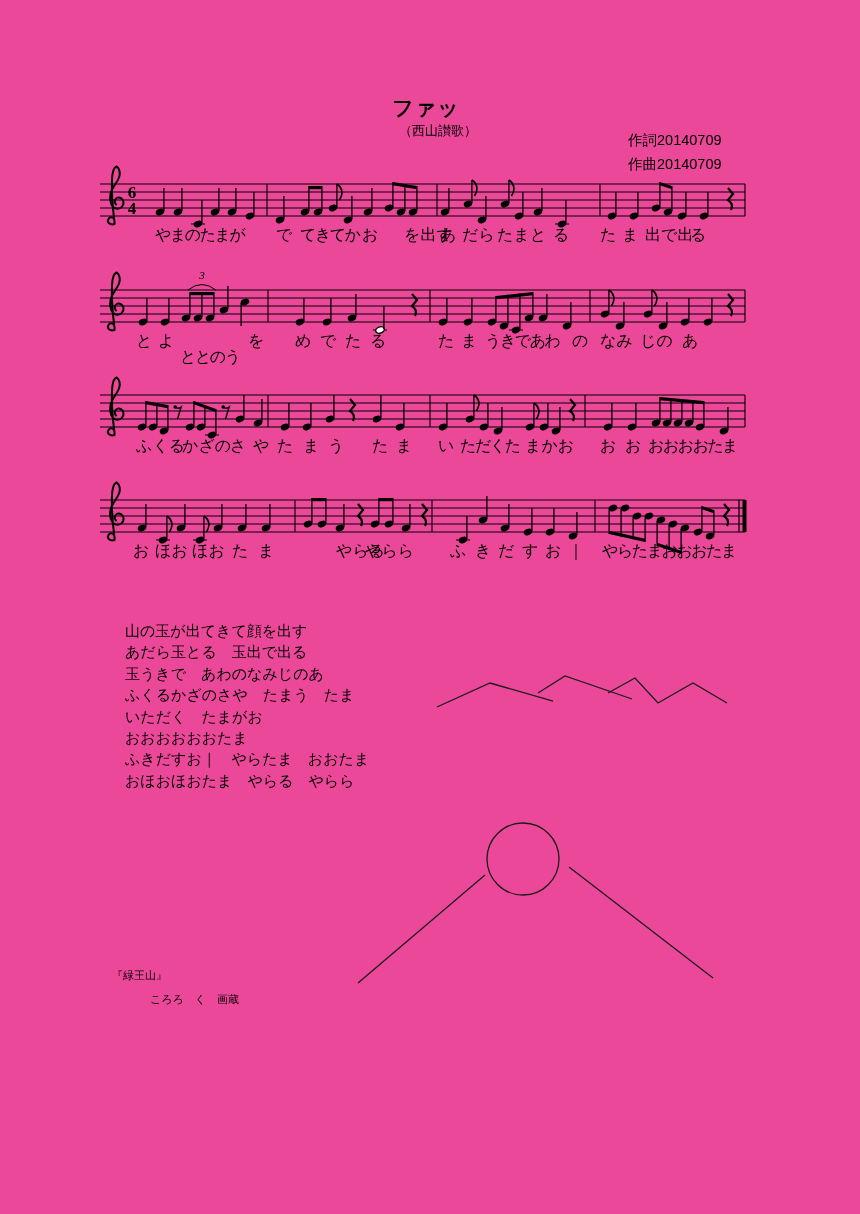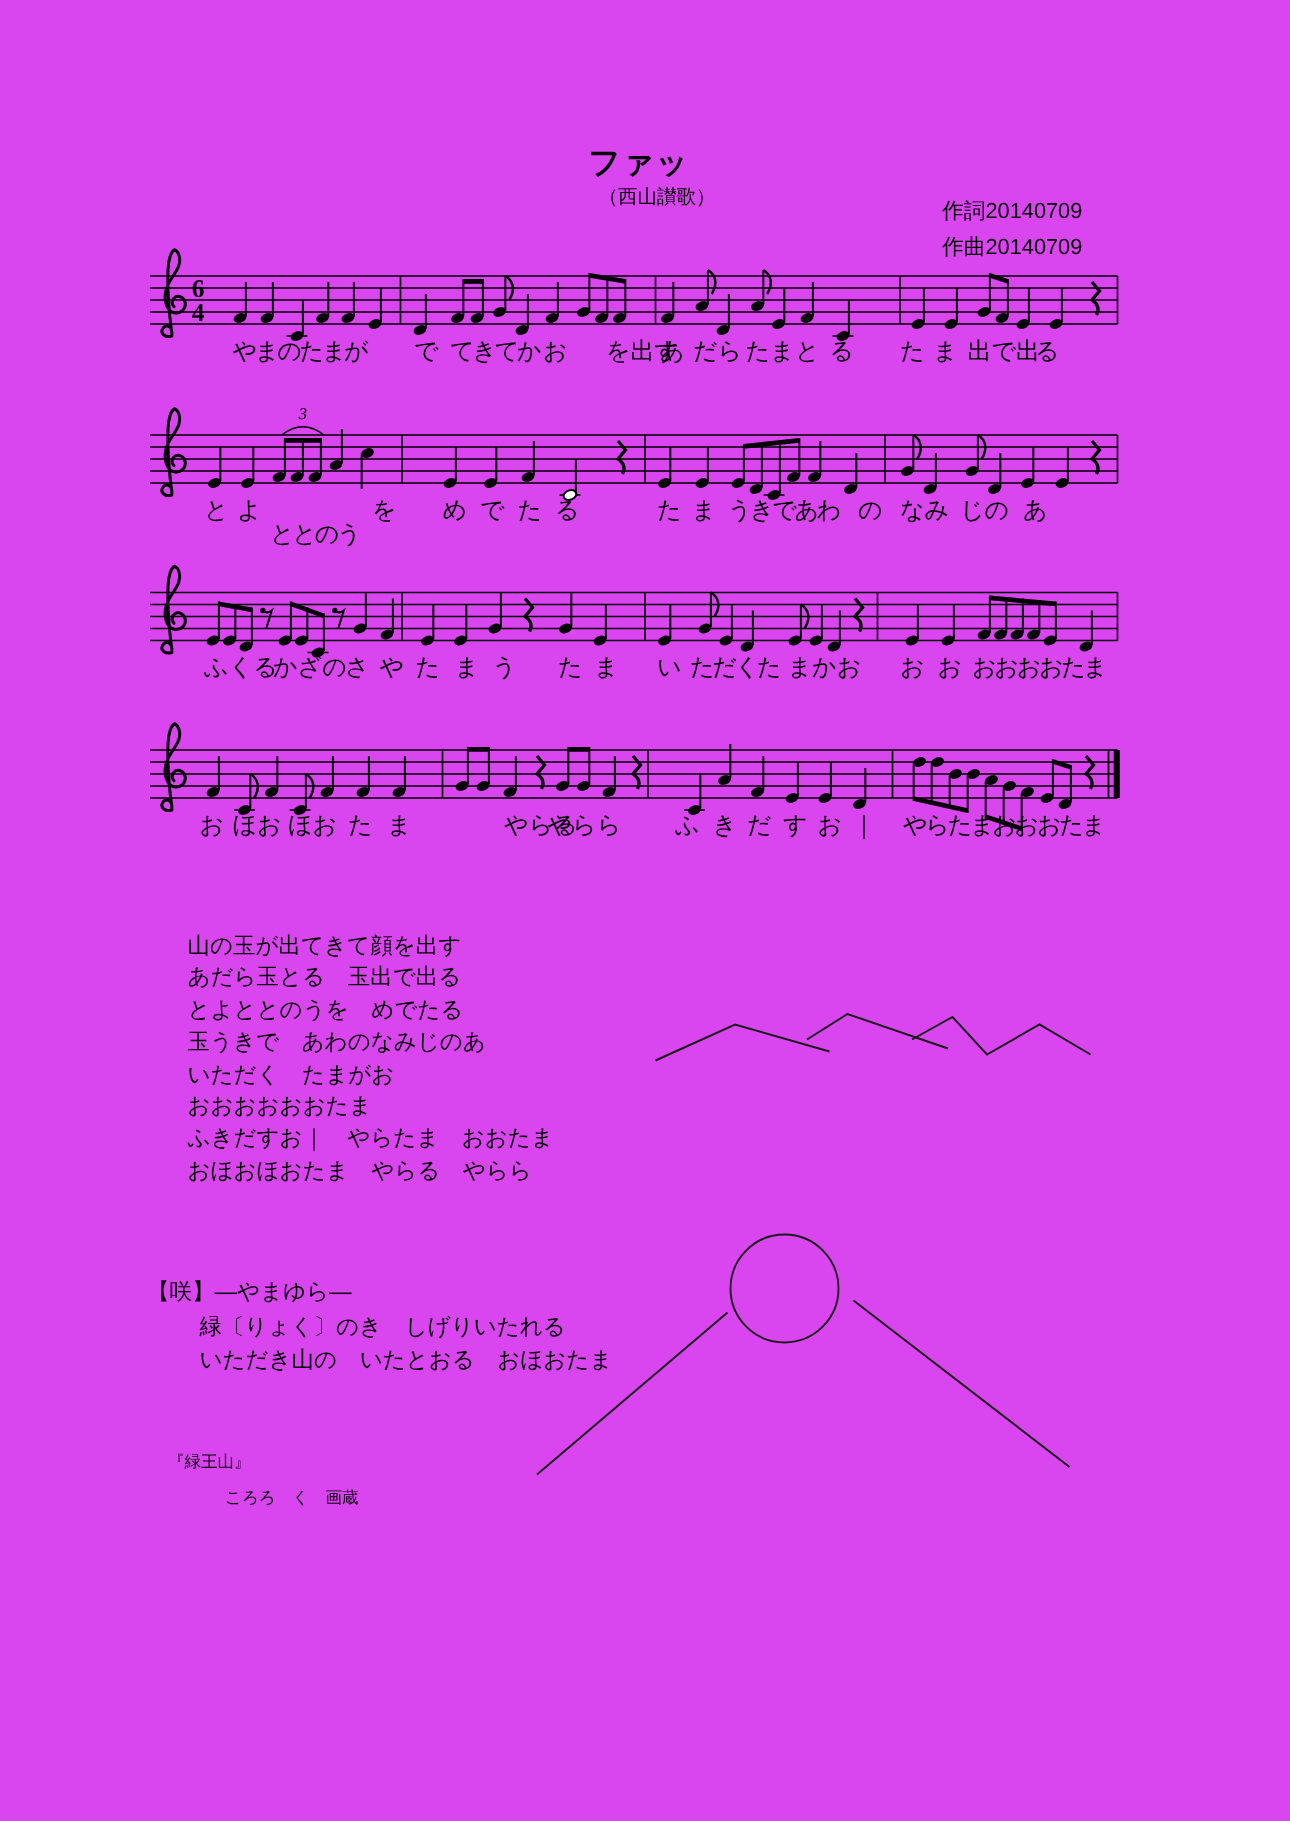--- a/index.html
+++ b/index.html
@@ -1,16 +1,16 @@
 <!DOCTYPE html>
 <html><head>
 <meta charset="utf-8">
 <style>
   html,body{margin:0;padding:0;background:#e8e8e8;}
-  .page{position:relative;width:860px;height:1214px;background:#d946ef;margin:0 auto;
+  .page{position:relative;width:860px;height:1214px;background:#ec4899;margin:0 auto;
         font-family:"Liberation Sans",sans-serif;color:#000;overflow:hidden;text-decoration:underline;}
   .title{position:absolute;left:0;top:94px;width:852px;text-align:center;
          font-size:21px;font-weight:bold;letter-spacing:1px;}
   .subtitle{position:absolute;left:0;top:122px;width:876px;text-align:center;font-size:13px;}
   .credit{position:absolute;left:628px;font-size:14.5px;}
   .c1{top:131px}.c2{top:155px}
   .system{position:absolute;left:95px;width:660px;height:80px;}
   .syll{position:absolute;font-size:16px;white-space:nowrap;line-height:18px;}
   .lyrics-block{position:absolute;left:125px;top:620px;font-size:15px;line-height:21.4px;}
   .saki{position:absolute;left:98px;top:851px;font-size:15px;line-height:22.5px;}
@@ -404,33 +404,28 @@
       <span class="syll" style="left: 498px; top: 542px;">だ</span>
       <span class="syll" style="left: 522px; top: 542px;">す</span>
       <span class="syll" style="left: 545px; top: 542px;">お</span>
       <span class="syll" style="left: 568px; top: 542px;">｜</span>
       <span class="syll" style="left: 602px; top: 542px; letter-spacing: -1.5px;">やらたまおおおたま</span>
     </div>
 
   <div class="lyrics-block">
     <div>山の玉が出てきて顔を出す</div>
     <div>あだら玉とる　玉出で出る</div>
-    <div>とよととのうを　めでたる</div>
     <div>玉うきで　あわのなみじのあ</div>
+    <div>ふくるかざのさや　たまう　たま</div>
     <div>いただく　たまがお</div>
     <div>おおおおおおたま</div>
     <div>ふきだすお｜　やらたま　おおたま</div>
     <div>おほおほおたま　やらる　やらら</div>
   </div>
 
-  <div class="saki">
-    <div>【咲】―やまゆら―</div>
-    <div class="indent">緑〔りょく〕のき　しげりいたれる</div>
-    <div class="indent">いただき山の　いたとおる　おほおたま</div>
-  </div>
 
   <div class="publisher">
     <div>『緑王山』</div>
     <div class="indent">ころろ　く　画蔵</div>
   </div>
 
   <svg class="overlay" width="860" height="1214">
       <polyline points="437,707 490,683 553,701" stroke="#1a1a1a" stroke-width="1.3" fill="none"></polyline>
       <polyline points="538,693 565,676 632,699" stroke="#1a1a1a" stroke-width="1.3" fill="none"></polyline>
       <polyline points="608,693 635,678 658,703 693,683 727,703" stroke="#1a1a1a" stroke-width="1.3" fill="none"></polyline>

